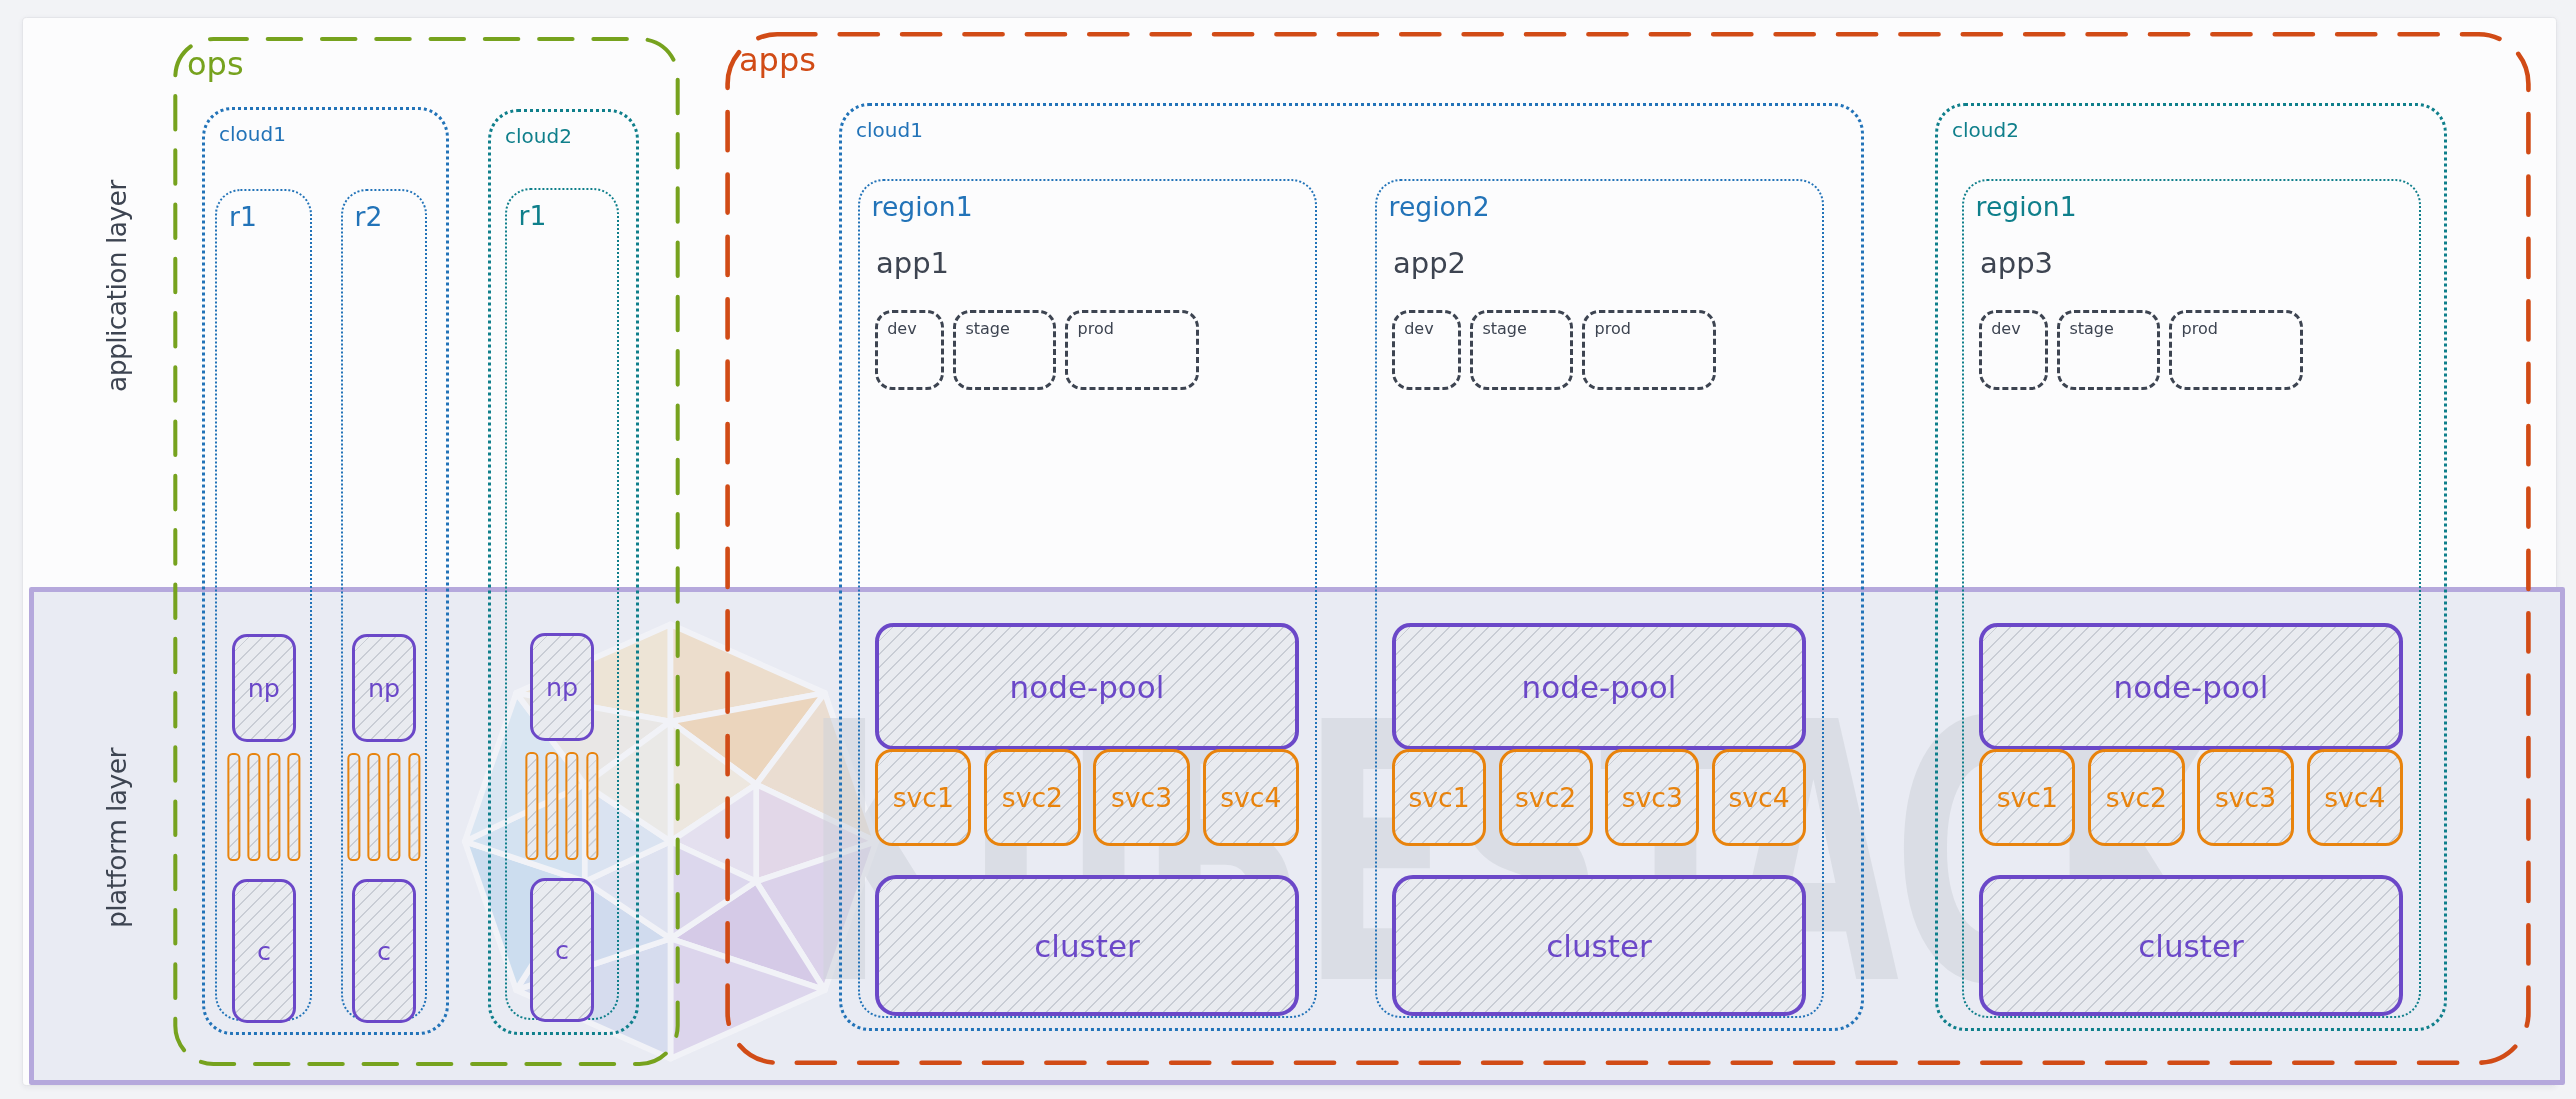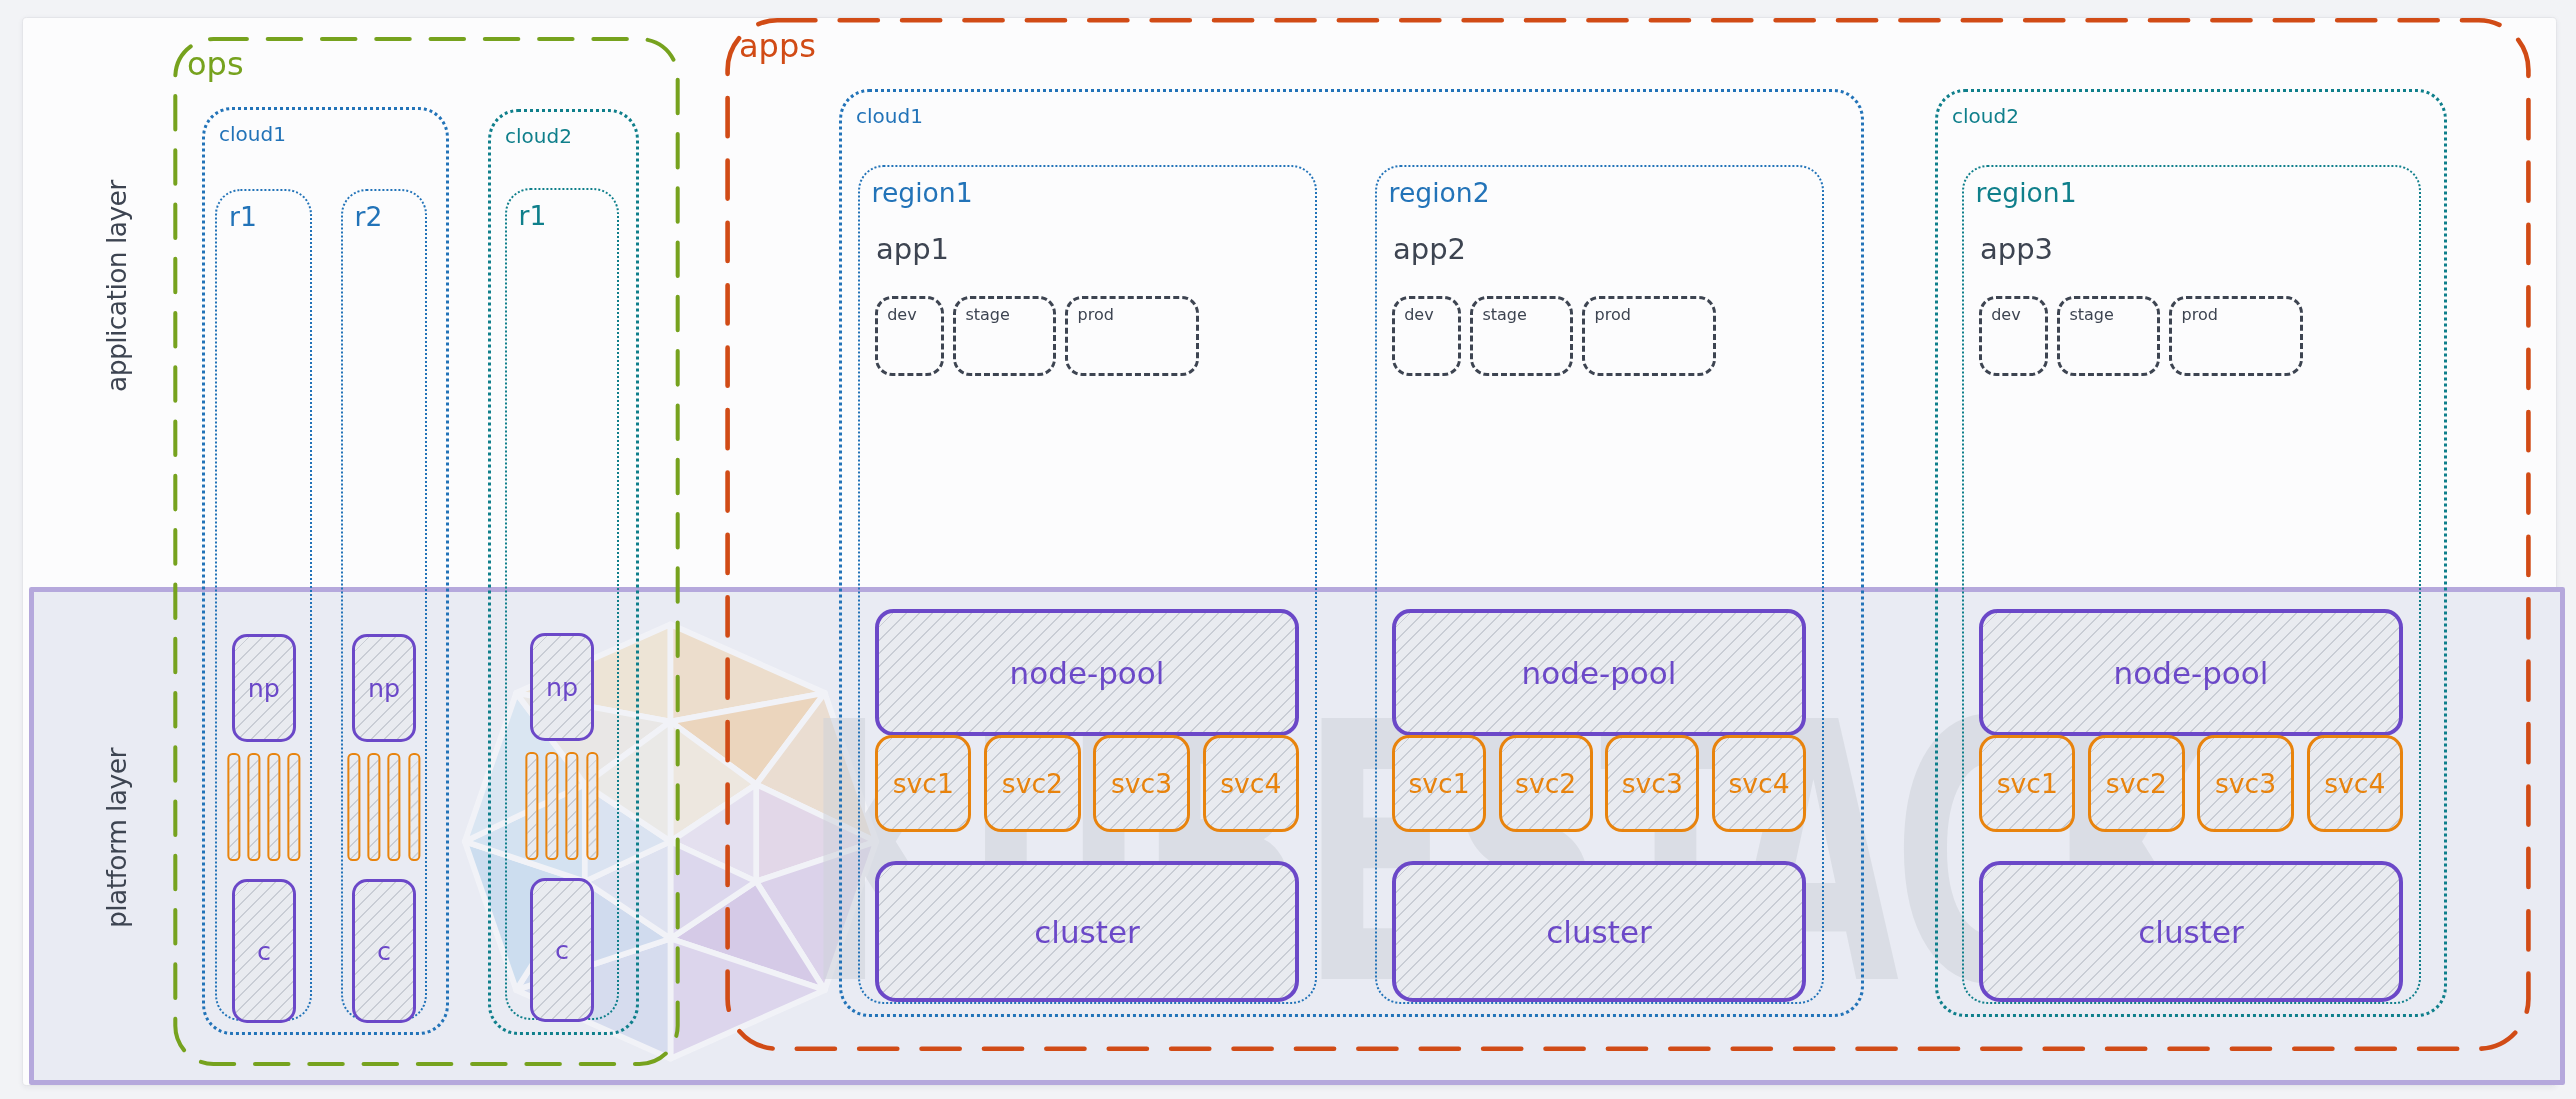--- a/index.html
+++ b/index.html
@@ -183,21 +183,21 @@
           <div class="bar hatch"></div>
           <div class="bar hatch"></div>
         </div>
         <div class="opsbox cb hatch">
           <span class="pl">c</span>
         </div>
       </div>
     </div>
   </div>
 
-  <div class="group" style="left:725px;top:18px;width:1806px;height:1033px;">
+  <div class="group" style="left:725px;top:32px;width:1806px;height:1033px;">
     <svg class="gsvg" viewBox="0 0 3125 1788">
       <rect x="4" y="4" width="3117" height="1780" rx="86" fill="none" stroke="var(--apps-red,#d14b16)" stroke-width="8" stroke-dasharray="66 42" stroke-linecap="round"></rect>
     </svg>
     <div class="glabel red">apps</div>
 
     <div class="cloud" style="left:114px;top:71px;width:1025px;height:928px;">
       <div class="clabel">cloud1</div>
 
       <div class="region" style="left:16px;top:73px;width:459px;height:839px;">
         <div class="rlabel">region1</div>

